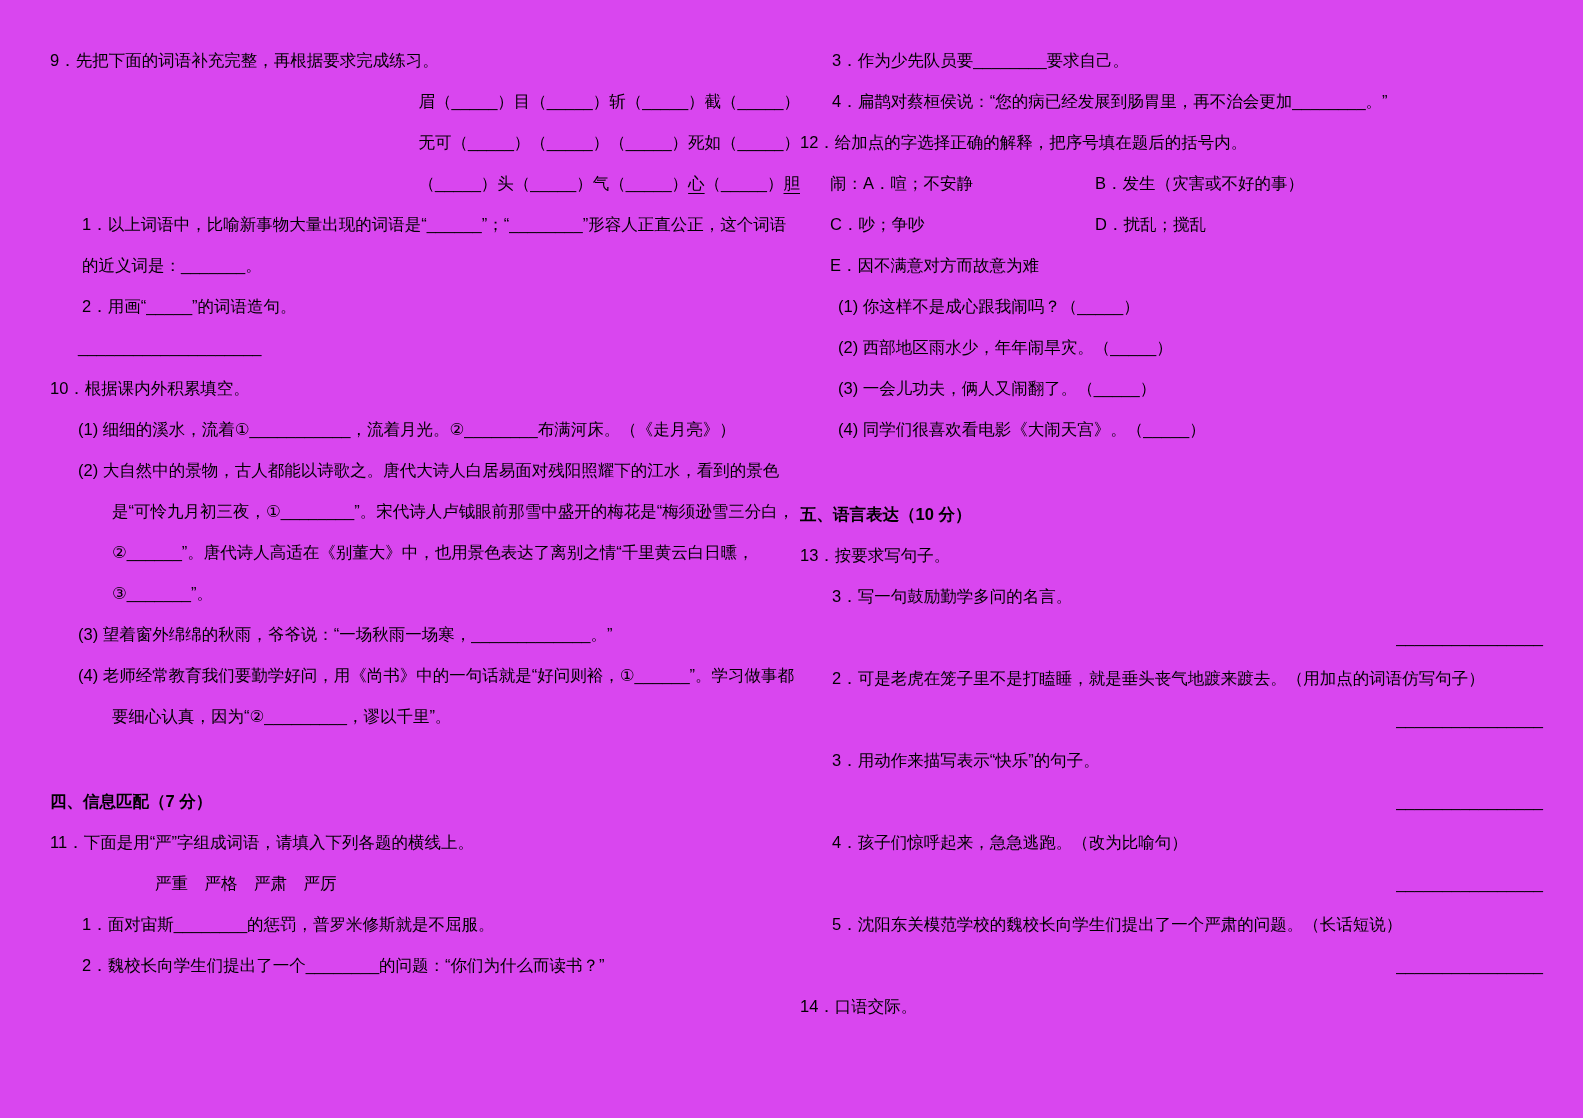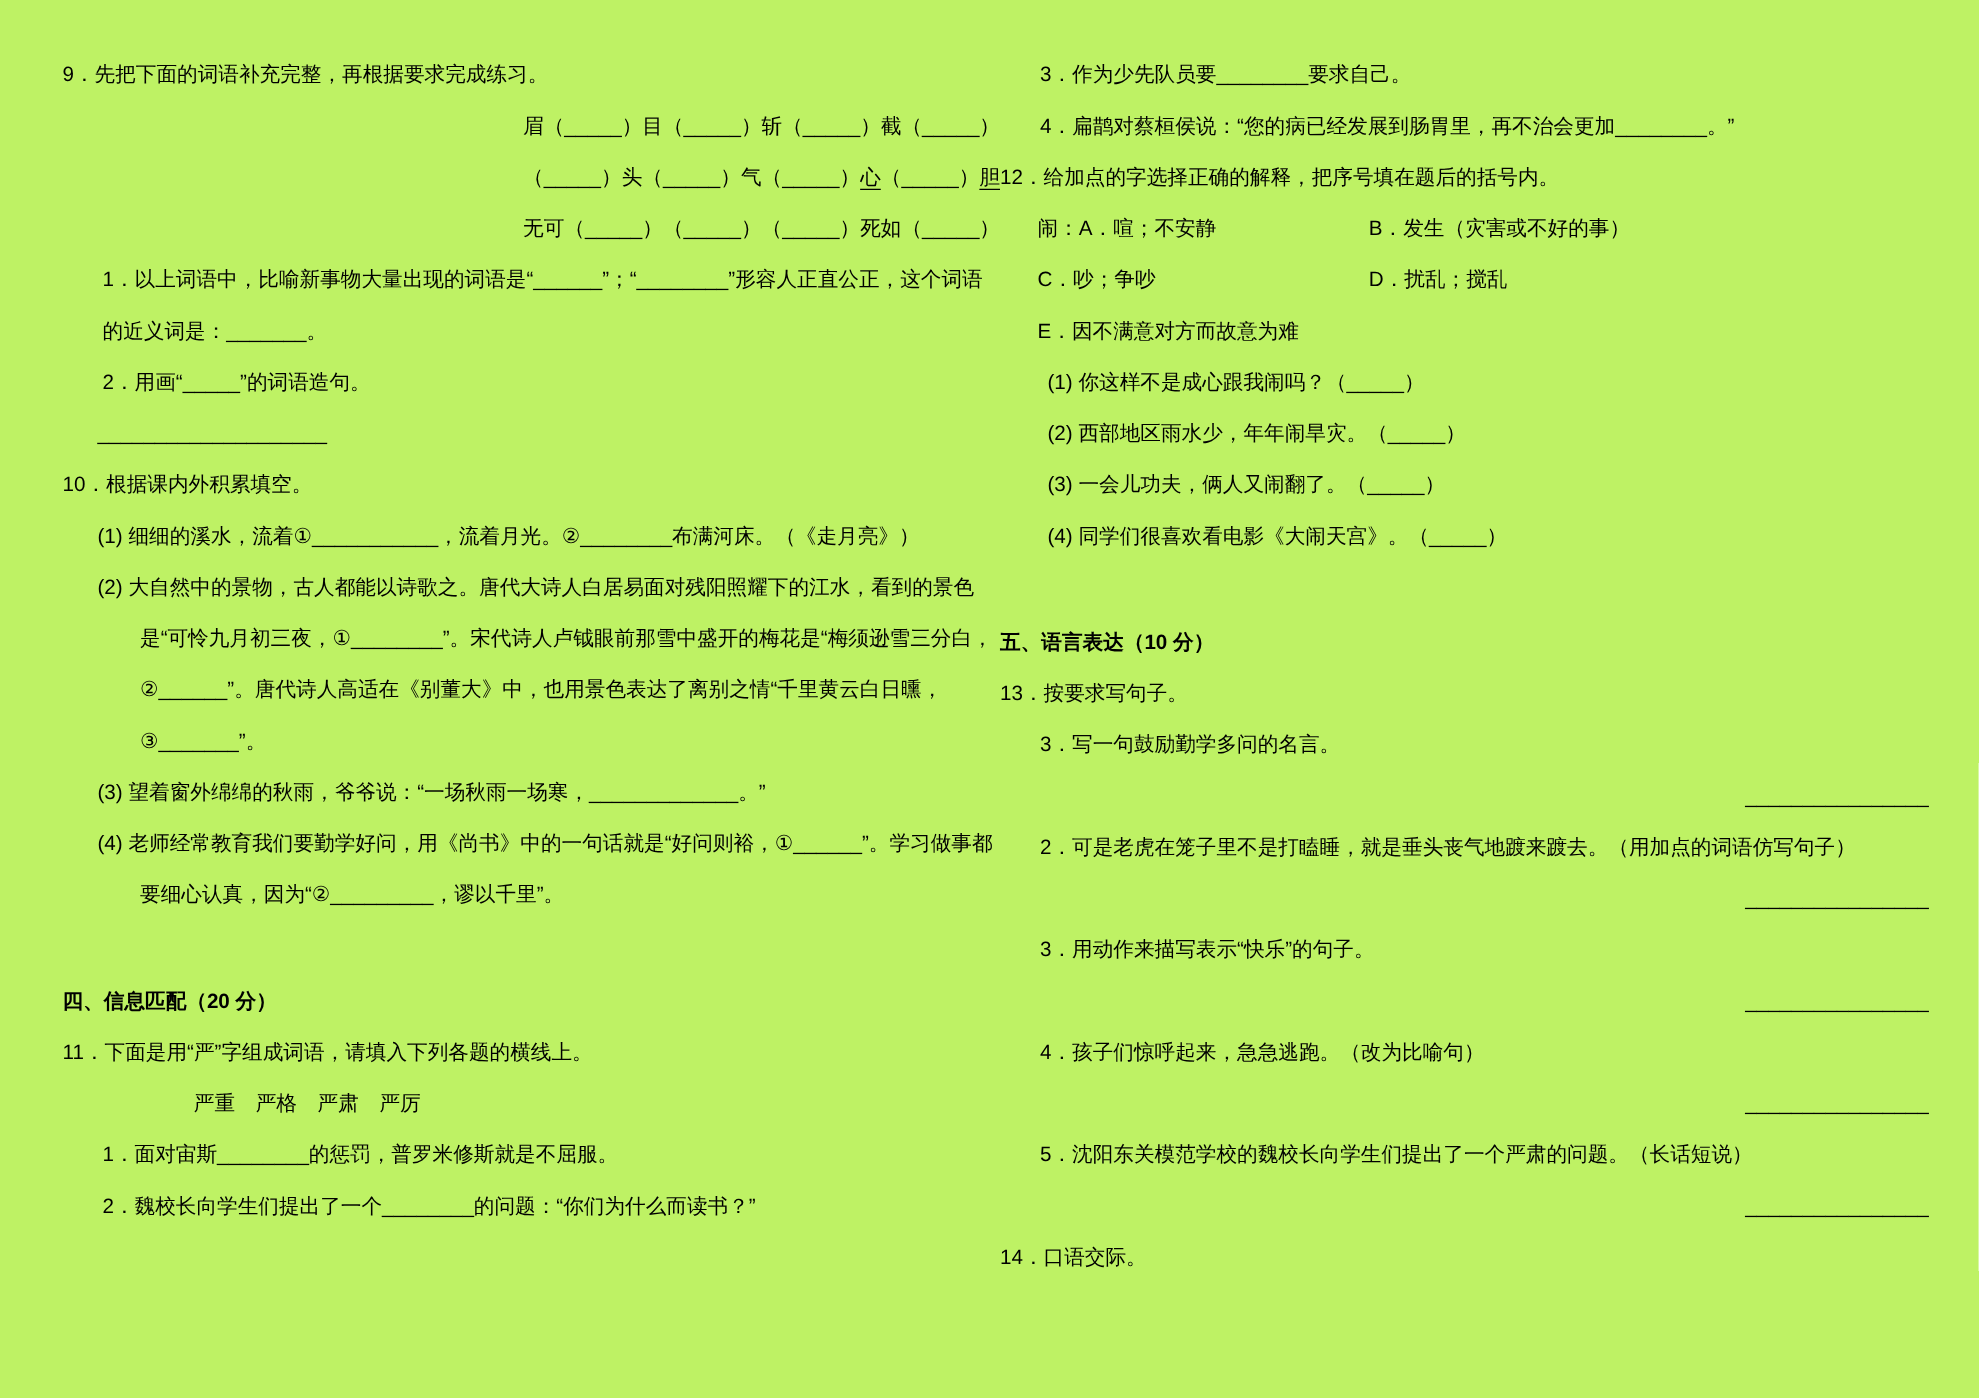--- a/index.html
+++ b/index.html
@@ -8,21 +8,21 @@
     background: #ffffff;
     font-family: "Liberation Sans", "DejaVu Sans", sans-serif;
     color: #000000;
   }
   .page {
     width: 1583px;
     height: 1118px;
     box-sizing: border-box;
     padding: 40px 40px 20px 50px;
     display: flex;
-    background: #bef264;
+    background: #d946ef;
     overflow: hidden;
   }
   .col { box-sizing: border-box; }
   .col-left { flex: 0 0 750px; width: 750px; }
   .col-right { flex: 1; }
   p {
     margin: 0;
     font-size: 16.5px;
     line-height: 41px;
     white-space: normal;
@@ -49,37 +49,37 @@
 <div class="page">
 
   <div class="col col-left">
 
     <p>9．先把下面的词语补充完整，再根据要求完成练习。</p>
 
     <p class="word-row">
       <span class="wa">眉（_____）目（_____）</span><span class="wb">斩（_____）截（_____）</span>
     </p>
     <p class="word-row">
-      <span class="wa">（_____）头（_____）气</span><span class="wb"><span>（_____）</span><span class="ul">心</span><span>（_____）</span><span class="ul">胆</span></span>
+      <span class="wa">无可（_____）（_____）</span><span class="wb">（_____）死如（_____）</span>
     </p>
     <p class="word-row">
-      <span class="wa">无可（_____）（_____）</span><span class="wb">（_____）死如（_____）</span>
+      <span class="wa">（_____）头（_____）气</span><span class="wb"><span>（_____）</span><span class="ul">心</span><span>（_____）</span><span class="ul">胆</span></span>
     </p>
 
     <p class="ind1">1．以上词语中，比喻新事物大量出现的词语是“______”；“________”形容人正直公正，这个词语的近义词是：_______。</p>
     <p class="ind1">2．用画“_____”的词语造句。</p>
     <p class="blank-line-left">____________________</p>
 
     <p>10．根据课内外积累填空。</p>
     <p class="hang">(1) 细细的溪水，流着①___________，流着月光。②________布满河床。（《走月亮》）</p>
     <p class="hang">(2) 大自然中的景物，古人都能以诗歌之。唐代大诗人白居易面对残阳照耀下的江水，看到的景色是“可怜九月初三夜，①________”。宋代诗人卢钺眼前那雪中盛开的梅花是“梅须逊雪三分白，②______”。唐代诗人高适在《别董大》中，也用景色表达了离别之情“千里黄云白日曛，③_______”。</p>
     <p class="hang">(3) 望着窗外绵绵的秋雨，爷爷说：“一场秋雨一场寒，_____________。”</p>
     <p class="hang">(4) 老师经常教育我们要勤学好问，用《尚书》中的一句话就是“好问则裕，①______”。学习做事都要细心认真，因为“②_________，谬以千里”。</p>
 
-    <p class="section-head">四、信息匹配（20 分）</p>
+    <p class="section-head">四、信息匹配（7 分）</p>
 
     <p>11．下面是用“严”字组成词语，请填入下列各题的横线上。</p>
     <p class="word-bank">严重　严格　严肃　严厉</p>
     <p class="ind1">1．面对宙斯________的惩罚，普罗米修斯就是不屈服。</p>
     <p class="ind1">2．魏校长向学生们提出了一个________的问题：“你们为什么而读书？”</p>
 
   </div>
 
   <div class="col col-right">
 

